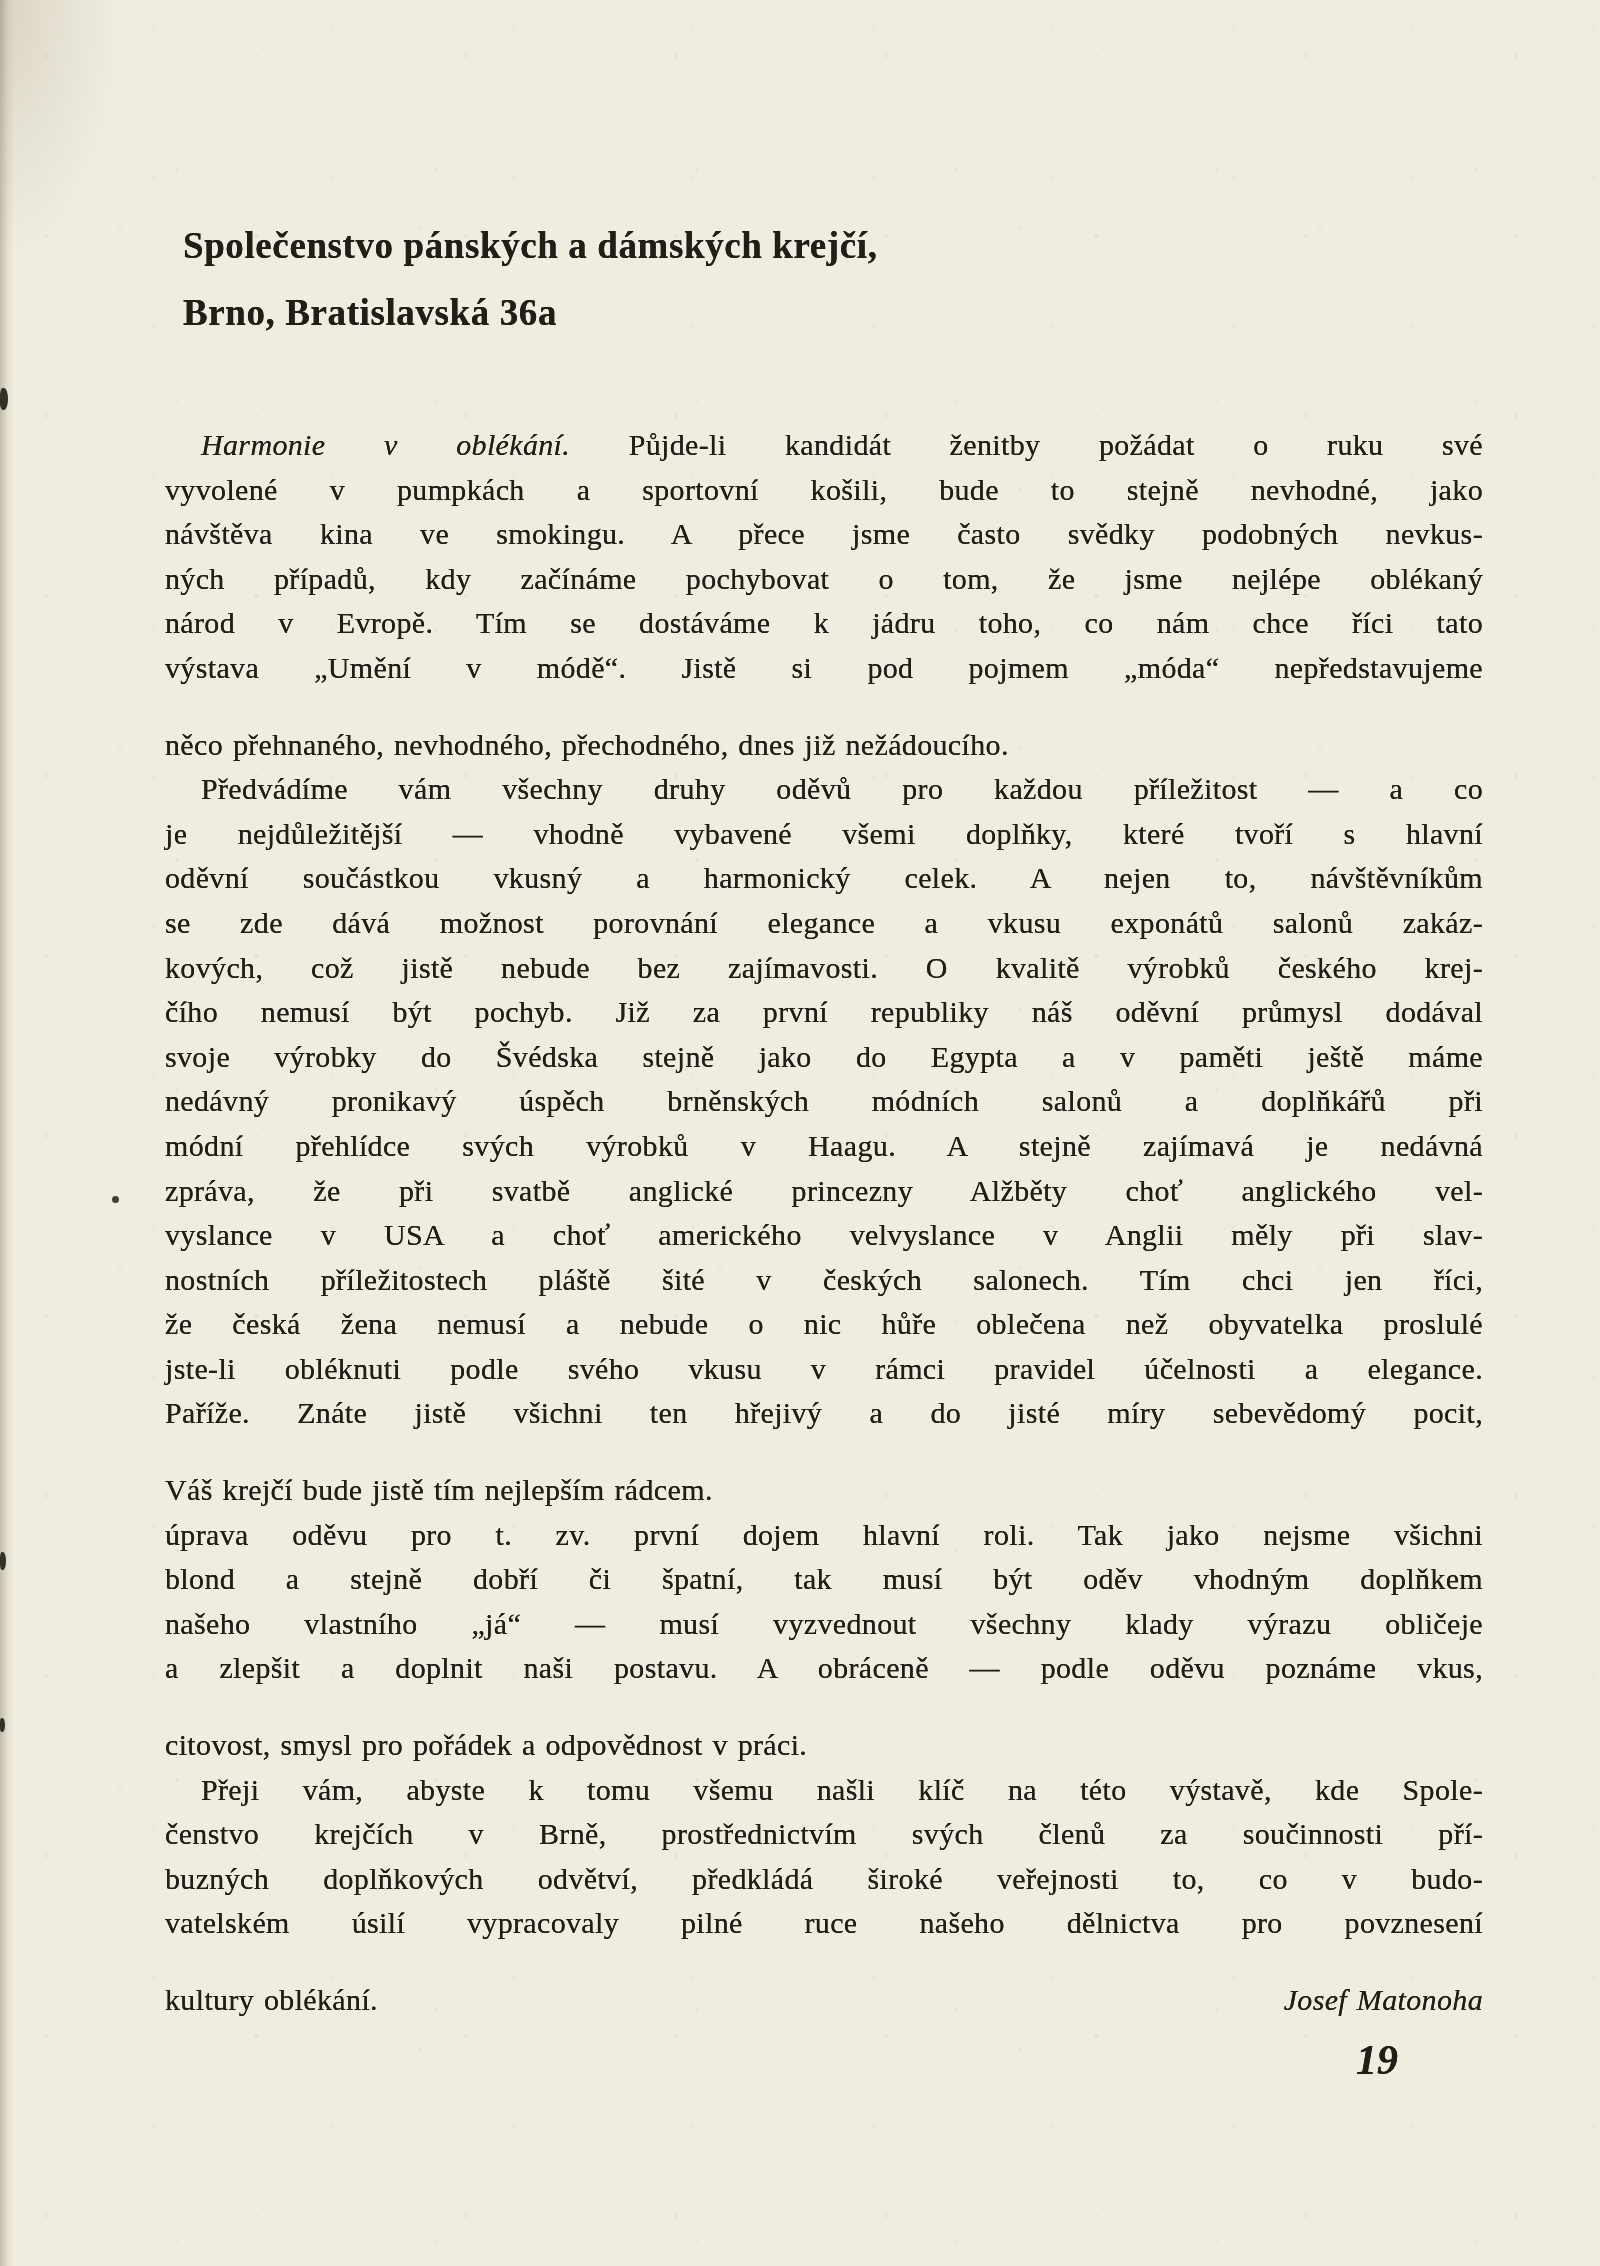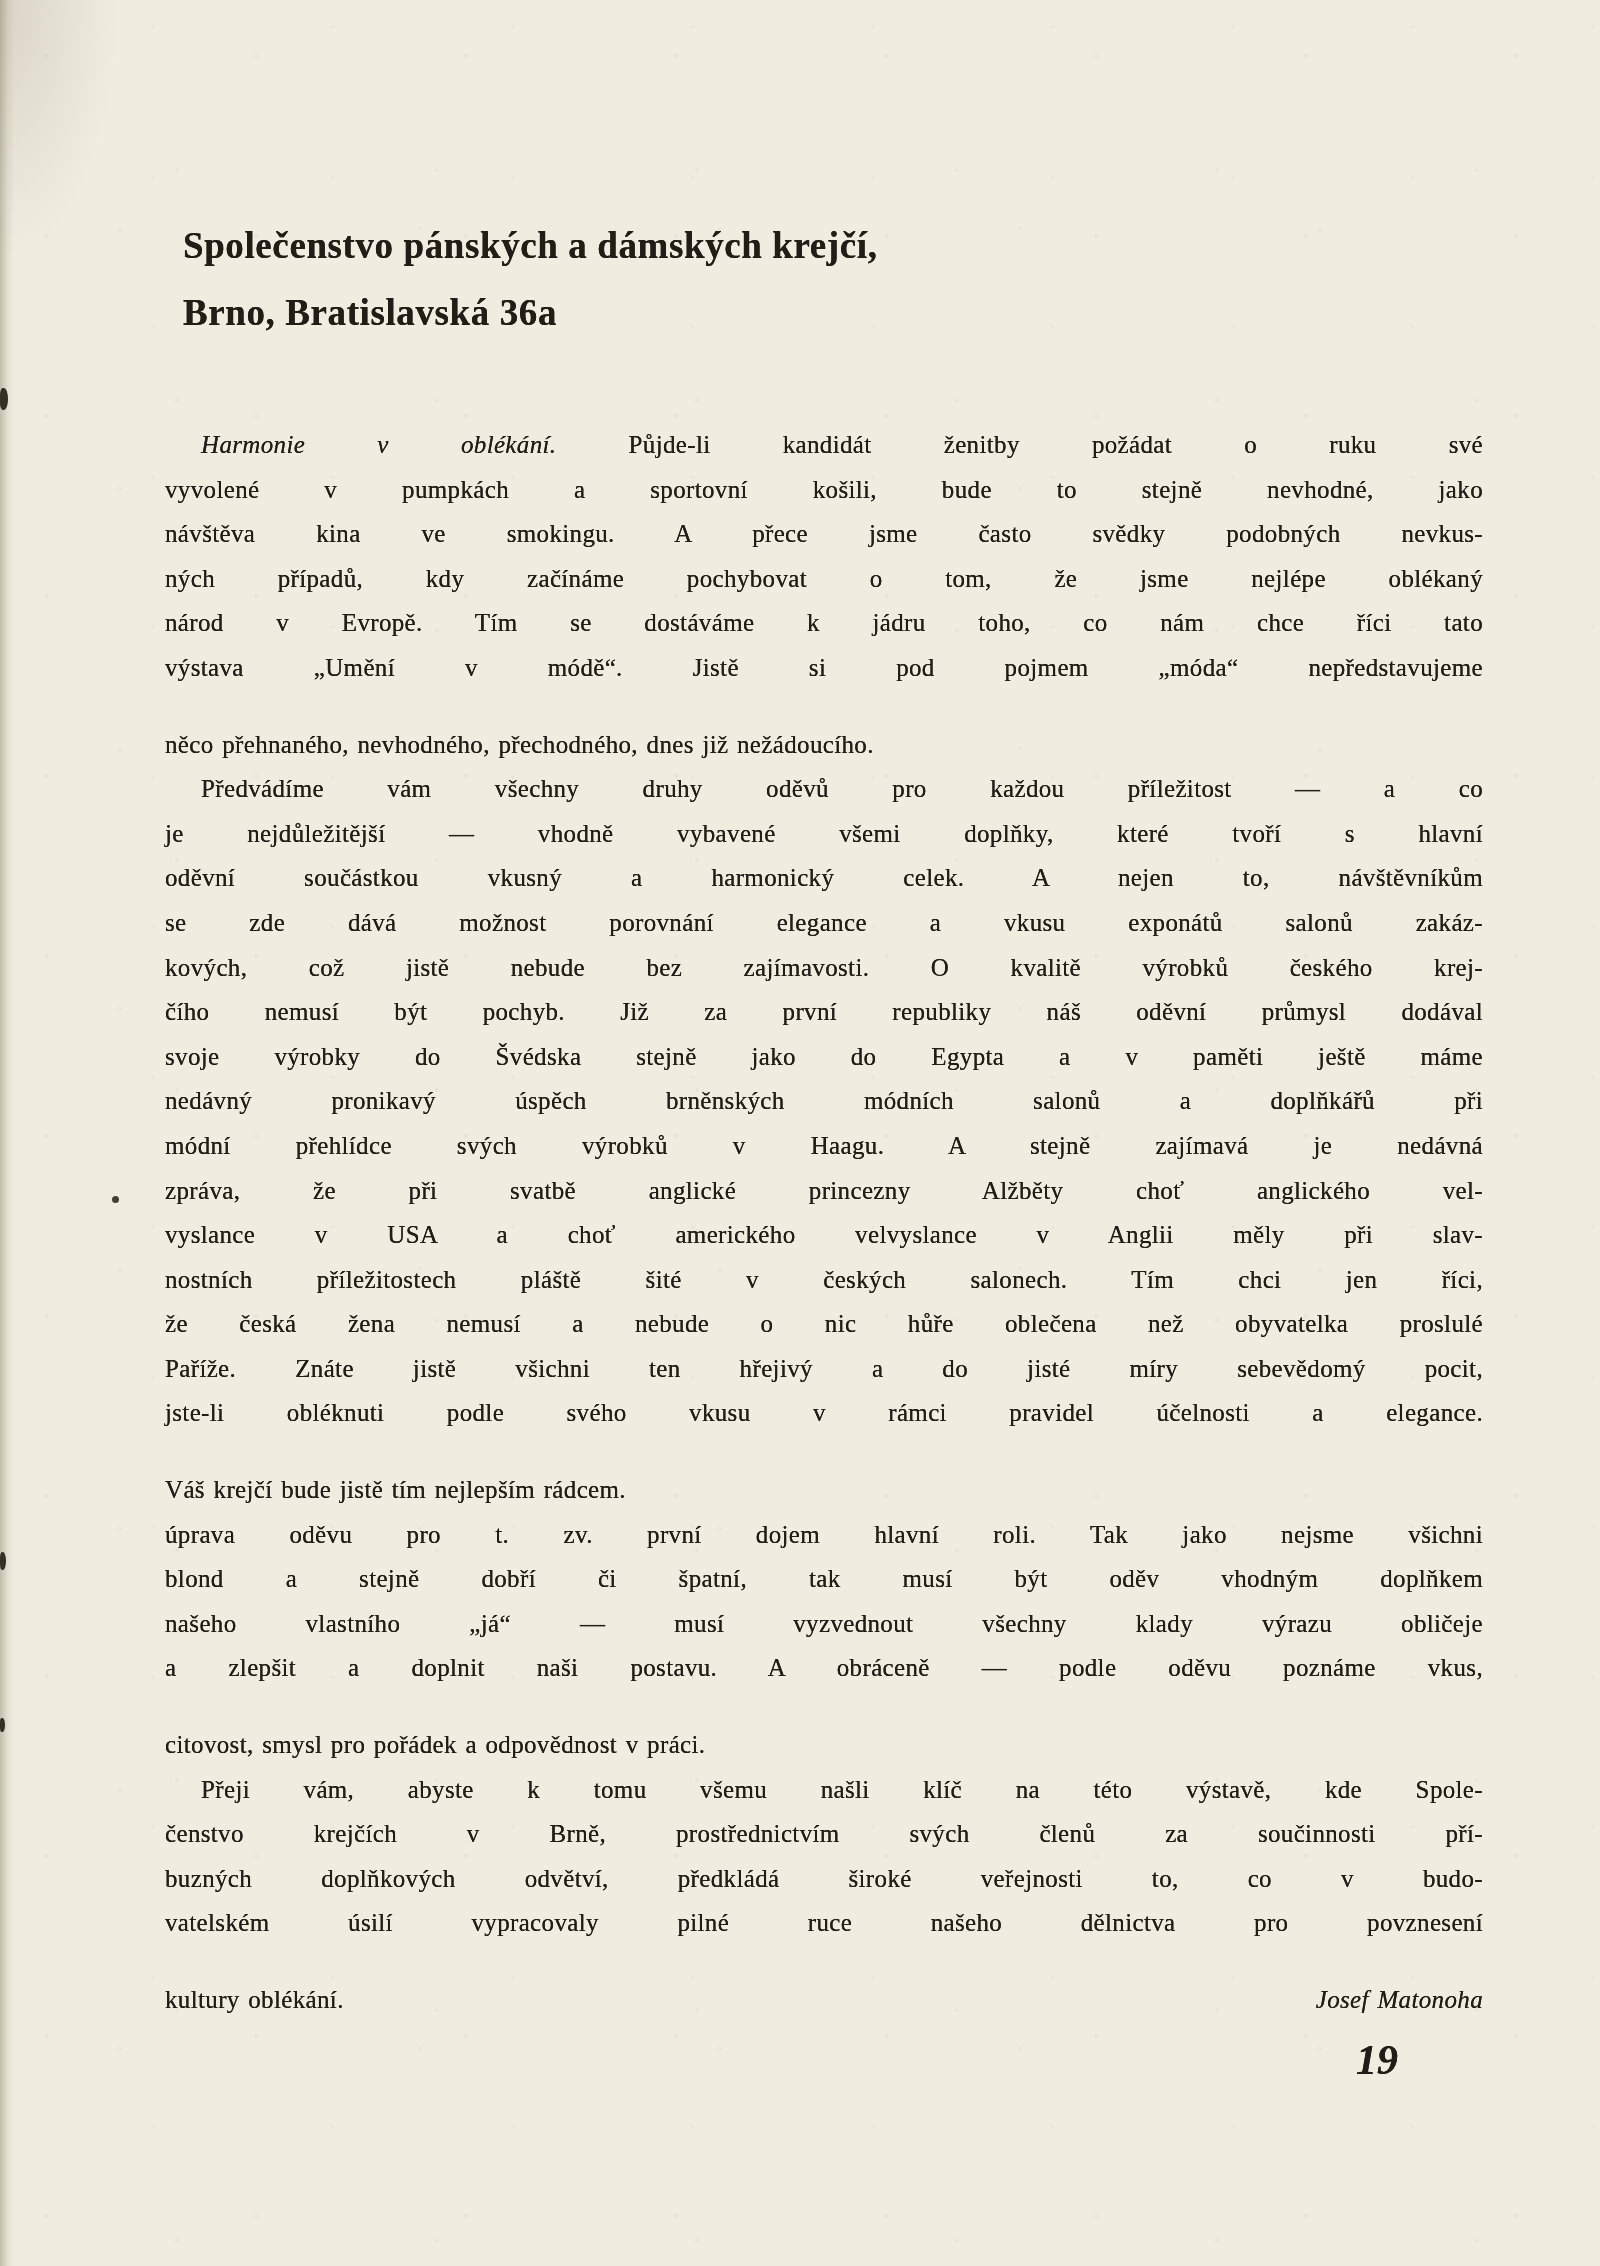--- a/index.html
+++ b/index.html
@@ -38,21 +38,21 @@
   .margin-dot{position:absolute;left:112px;top:1196px;width:7px;height:7px;border-radius:50%;background:#443f33;}
 
   .heading{
     position:absolute;left:183px;top:212px;width:1200px;
     font-size:37px;font-weight:700;line-height:67px;
     letter-spacing:0.6px;
     text-shadow:0 0 0.5px currentColor;
   }
   .body-text{
     position:absolute;left:165px;top:423px;width:1318px;
-    font-size:25px;line-height:44.6px;
+    font-size:30px;line-height:44.6px;
     letter-spacing:0.35px;word-spacing:2px;
     text-shadow:0 0 0.4px currentColor;
   }
   .line{
     text-align:justify;
     text-align-last:justify;
     white-space:nowrap;
   }
   .line.last{text-align-last:left;margin-top:32px;}
   .line.indent{padding-left:36px;}
@@ -98,22 +98,22 @@
     <div class="line"><span>se zde dává možnost porovnání elegance a vkusu exponátů salonů zakáz-</span></div>
     <div class="line"><span>kových, což jistě nebude bez zajímavosti. O kvalitě výrobků českého krej-</span></div>
     <div class="line"><span>čího nemusí být pochyb. Již za první republiky náš oděvní průmysl dodával</span></div>
     <div class="line"><span>svoje výrobky do Švédska stejně jako do Egypta a v paměti ještě máme</span></div>
     <div class="line"><span>nedávný pronikavý úspěch brněnských módních salonů a doplňkářů při</span></div>
     <div class="line"><span>módní přehlídce svých výrobků v Haagu. A stejně zajímavá je nedávná</span></div>
     <div class="line"><span>zpráva, že při svatbě anglické princezny Alžběty choť anglického vel-</span></div>
     <div class="line"><span>vyslance v USA a choť amerického velvyslance v Anglii měly při slav-</span></div>
     <div class="line"><span>nostních příležitostech pláště šité v českých salonech. Tím chci jen říci,</span></div>
     <div class="line"><span>že česká žena nemusí a nebude o nic hůře oblečena než obyvatelka proslulé</span></div>
+    <div class="line"><span>jste-li obléknuti podle svého vkusu v rámci pravidel účelnosti a elegance.</span></div>
     <div class="line"><span>Paříže. Znáte jistě všichni ten hřejivý a do jisté míry sebevědomý pocit,</span></div>
-    <div class="line"><span>jste-li obléknuti podle svého vkusu v rámci pravidel účelnosti a elegance.</span></div>
     <div class="line last"><span>Váš krejčí bude jistě tím nejlepším rádcem.</span></div>
     <div class="line"><span>úprava oděvu pro t. zv. první dojem hlavní roli. Tak jako nejsme všichni</span></div>
     <div class="line"><span>blond a stejně dobří či špatní, tak musí být oděv vhodným doplňkem</span></div>
     <div class="line"><span>našeho vlastního „já“ — musí vyzvednout všechny klady výrazu obličeje</span></div>
     <div class="line"><span>a zlepšit a doplnit naši postavu. A obráceně — podle oděvu poznáme vkus,</span></div>
     <div class="line last"><span>citovost, smysl pro pořádek a odpovědnost v práci.</span></div>
     <div class="line indent"><span>Přeji vám, abyste k tomu všemu našli klíč na této výstavě, kde Spole-</span></div>
     <div class="line"><span>čenstvo krejčích v Brně, prostřednictvím svých členů za součinnosti pří-</span></div>
     <div class="line"><span>buzných doplňkových odvětví, předkládá široké veřejnosti to, co v budo-</span></div>
     <div class="line"><span>vatelském úsilí vypracovaly pilné ruce našeho dělnictva pro povznesení</span></div>

